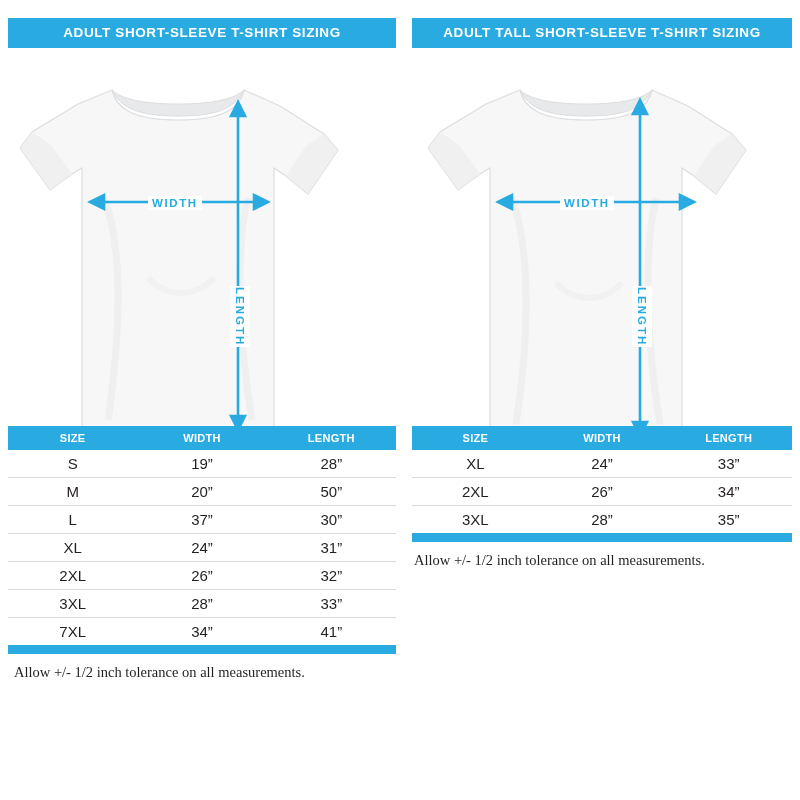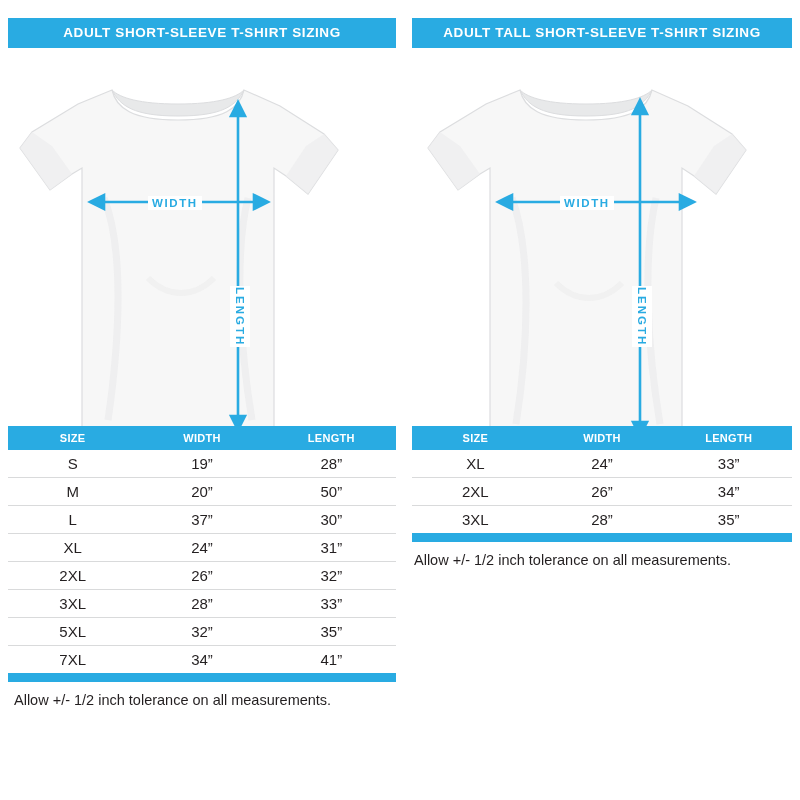--- a/index.html
+++ b/index.html
@@ -83,20 +83,21 @@
 
   .table-bottom-bar {
     height: 9px;
     background: #29ABE2;
     width: 100%;
   }
   .tolerance {
     font-size: 14.5px;
     color: #231f20;
     padding: 10px 2px 0 6px;
+    font-family: Liberation Serif, serif;
   }
   .panel-right .tolerance { padding-left: 2px; }
 </style>
 </head>
 <body>
 
 <div class="page">
 
   <div class="panel panel-left">
 
@@ -168,25 +169,20 @@
           </tr>
         <tr>
             <td>2XL</td>
             <td>26”</td>
             <td>32”</td>
           </tr>
         <tr>
             <td>3XL</td>
             <td>28”</td>
             <td>33”</td>
-          </tr>
-        <tr>
-            <td>5XL</td>
-            <td>32”</td>
-            <td>35”</td>
           </tr>
         <tr>
             <td>7XL</td>
             <td>34”</td>
             <td>41”</td>
           </tr>
       </tbody>
     </table>
 
     <div class="table-bottom-bar"></div>

